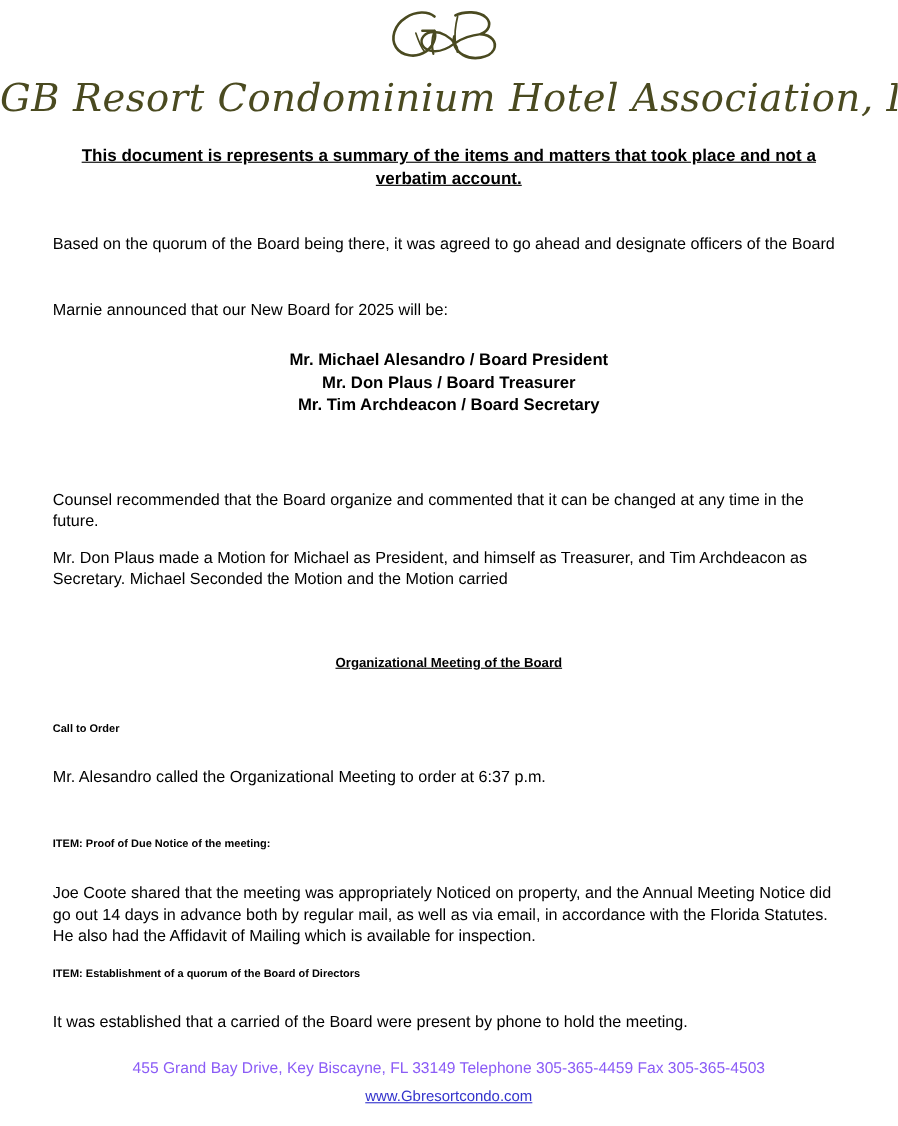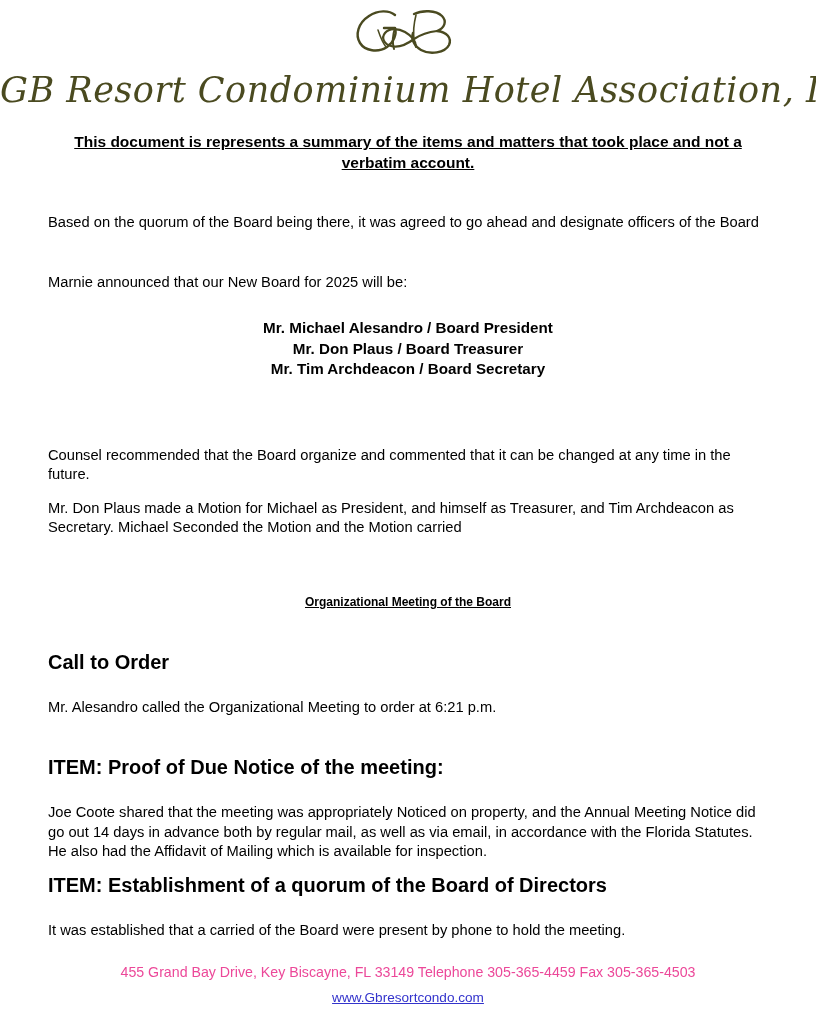--- a/index.html
+++ b/index.html
@@ -81,37 +81,37 @@
 
   .section-heading {
     text-align: center;
     font-size: 12px;
     font-weight: bold;
     text-decoration: underline;
     line-height: 21px;
   }
 
   .bold-lead {
-    font-size: 20px;
+    font-size: 10px;
     font-weight: bold;
     line-height: 19.5px;
     margin: 0;
   }
 
   
   .footer {
     position: absolute;
     left: 0;
     right: 0;
     bottom: 18px;
     text-align: center;
   }
   .footer-address {
     font-size: 14.2px;
-    color: #ec4899;
+    color: #8b5cf6;
     line-height: 20px;
   }
   .footer-link {
     display: inline-block;
     margin-top: 8px;
     font-size: 13.6px;
     color: #3333cc;
     text-decoration: underline;
     cursor: pointer;
   }
@@ -175,21 +175,21 @@
     <div class="gap-lg"></div>
 
     <div class="section-heading">Organizational Meeting of the Board</div>
 
     <div class="gap-lg"></div>
 
     <p class="bold-lead">Call to Order</p>
 
     <div class="gap-md"></div>
 
-    <p class="para">Mr. Alesandro called the Organizational Meeting to order at 6:21 p.m.</p>
+    <p class="para">Mr. Alesandro called the Organizational Meeting to order at 6:37 p.m.</p>
 
     <div class="gap-lg"></div>
 
     <p class="bold-lead">ITEM: Proof of Due Notice of the meeting:</p>
 
     <div class="gap-md"></div>
 
     <p class="para">Joe Coote shared that the meeting was appropriately Noticed on property, and the Annual Meeting Notice did go out 14 days in advance both by regular mail, as well as via email, in accordance with the Florida Statutes. He also had the Affidavit of Mailing which is available for inspection.</p>
 
     <div class="gap-sm"></div>

